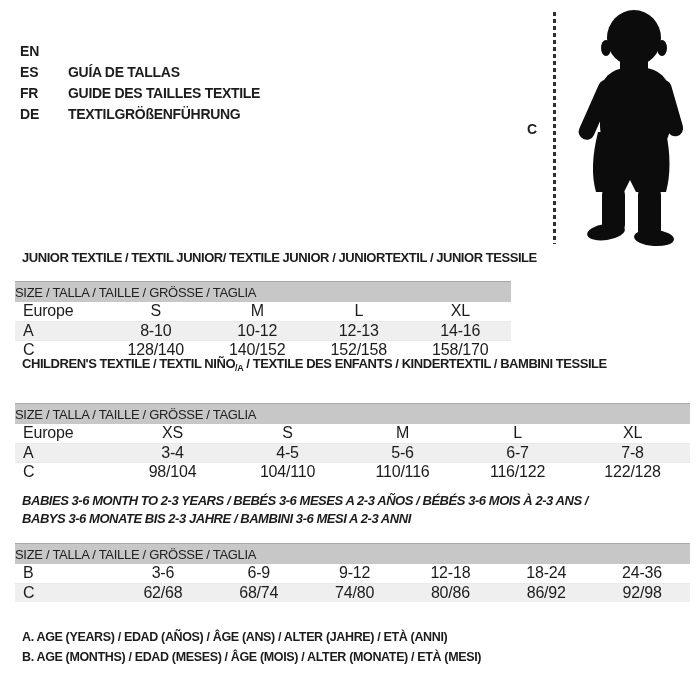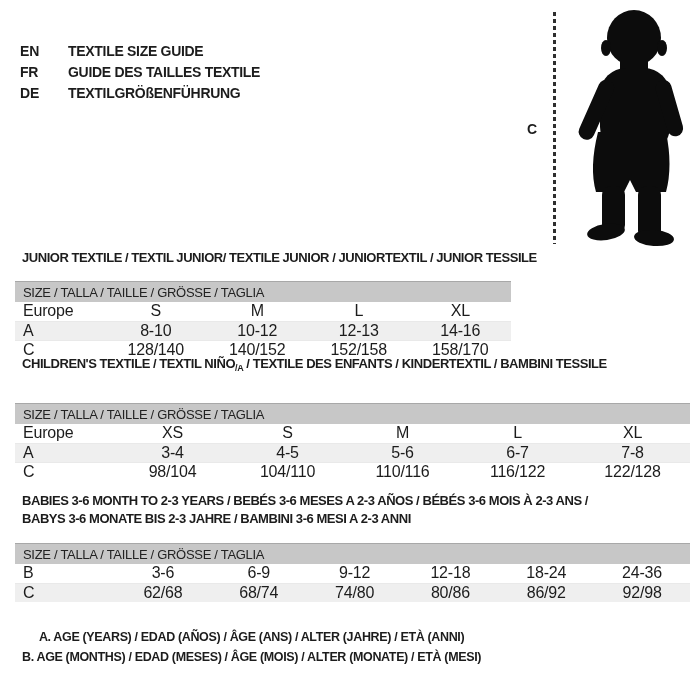--- a/index.html
+++ b/index.html
@@ -16,44 +16,47 @@
 
   
   .c-label { left:527px; top:121px; font-size:14px; font-weight:700; }
   .dash-line { left:553px; top:12px; width:3px; height:232px;
                background:repeating-linear-gradient(to bottom, #2e2e2e 0 4px, transparent 4px 7px); }
   .baby-svg { left:560px; top:8px; }
 
   
   .sec-title { font-size:13px; font-weight:700; letter-spacing:-0.45px; white-space:nowrap; }
   .sec-title .sub { font-size:9px; vertical-align:-3px; }
-  .sec-title.two-line { line-height:18px; }
+  .sec-title.two-line { line-height:18px;font-style:italic; }
 
   
   .tbl { background:#fff; }
   .tbl-header { height:21px; line-height:21px; background:#c7c7c7; border-top:1px solid #a8a8a8;
-                padding-left:8px; font-size:13px; letter-spacing:-0.3px; color:#222; white-space:nowrap; }
+                font-size:13px; letter-spacing:-0.3px; color:#222; white-space:nowrap; }
   table { border-collapse:collapse; table-layout:fixed; width:100%; }
   td { height:19px; font-size:16px; letter-spacing:-0.2px; text-align:center; vertical-align:middle;
        border-bottom:1px solid #e9e9e9; }
   tr:last-child td { border-bottom:none; }
   td.lab { text-align:left; padding-left:8px; }
   tr.shaded td { background:#efefef; }
 
   
-  .footnotes { left:22px; top:627px;text-align:center; }
+  .footnotes { left:22px; top:627px; }
   .footnote { font-size:12.5px; font-weight:700; letter-spacing:-0.35px; line-height:20px; white-space:nowrap; }
 </style>
 </head>
 <body>
 
 <div class="abs langs">
   <div class="lang-row">
     <span class="lang-code">EN</span>
-    <span class="lang-name">TEXTILE SIZE GUIDE</span>
+  </div>
+  <div class="lang-row">
+    <span class="lang-code">ES</span>
+    <span class="lang-name">GUÍA DE TALLAS</span>
   </div>
   <div class="lang-row">
     <span class="lang-code">FR</span>
     <span class="lang-name">GUIDE DES TAILLES TEXTILE</span>
   </div>
   <div class="lang-row">
     <span class="lang-code">DE</span>
     <span class="lang-name">TEXTILGRÖßENFÜHRUNG</span>
   </div>
 </div>

